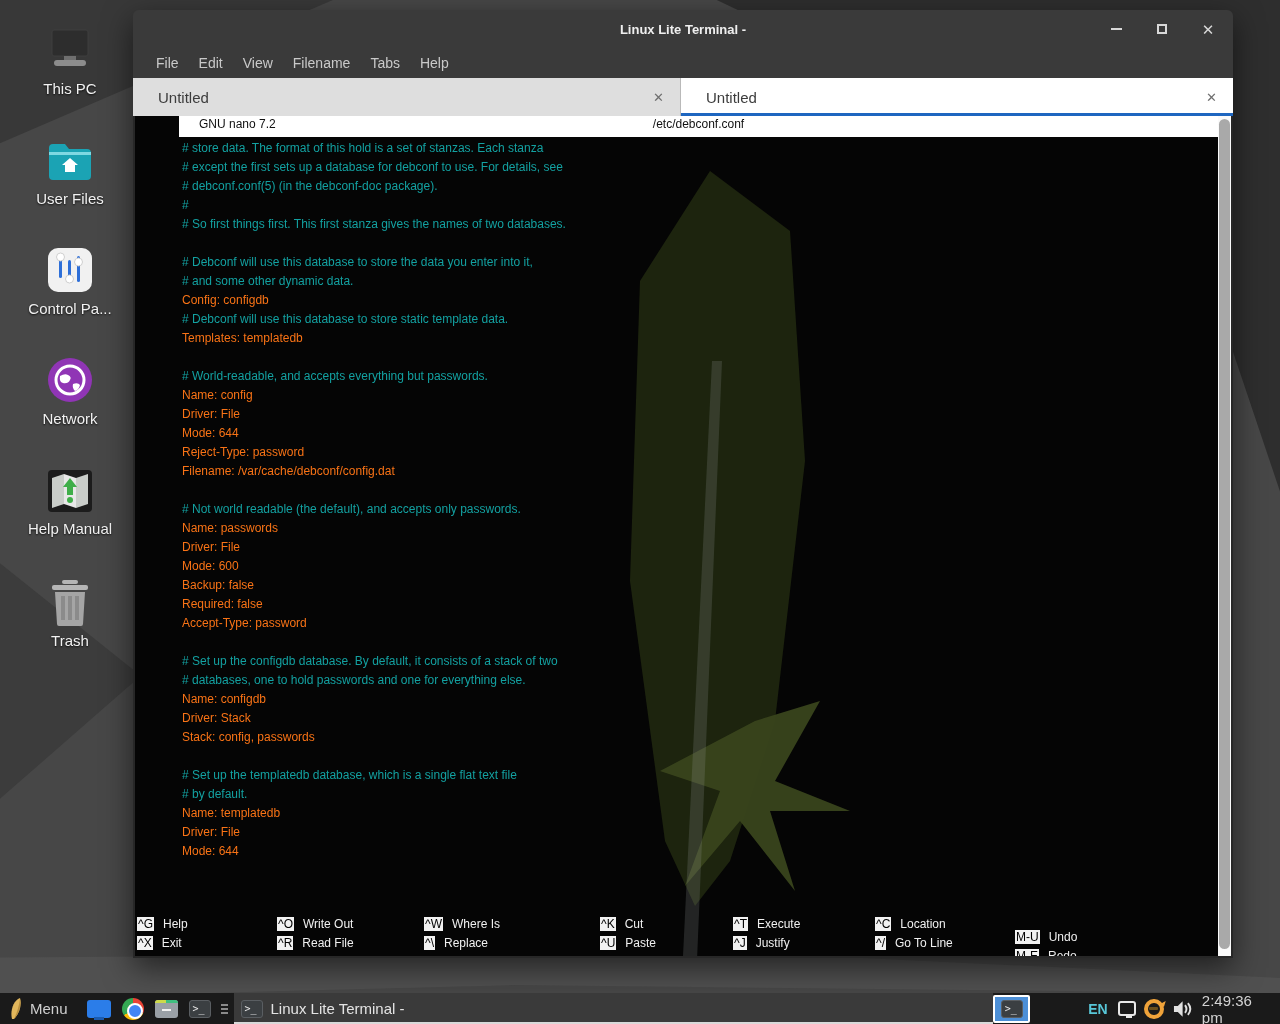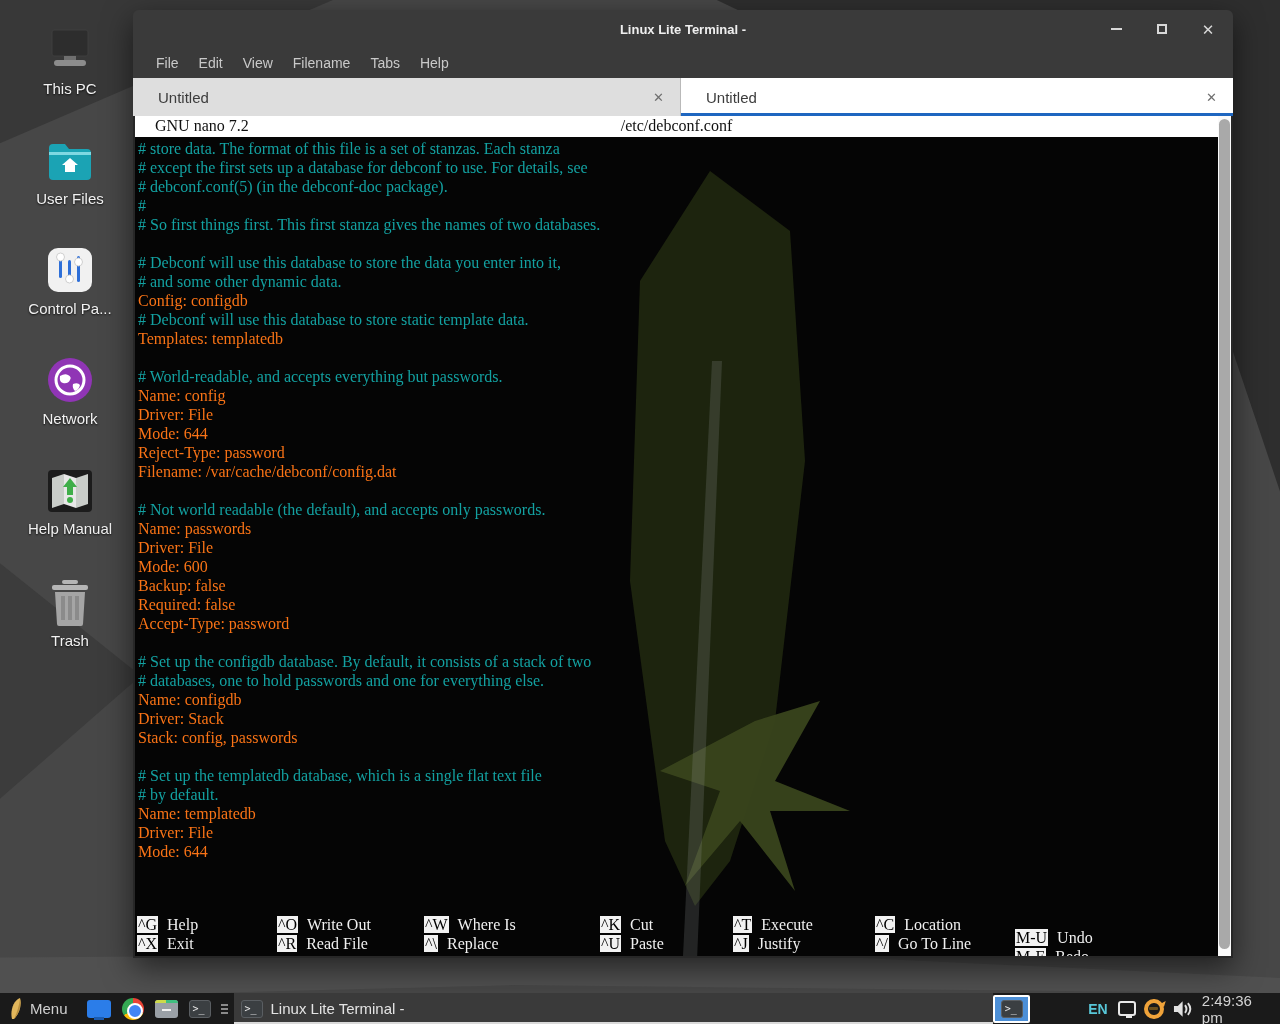--- a/index.html
+++ b/index.html
@@ -36,21 +36,21 @@
   .tabbar { height:38px; background:#3a3a3a; display:flex; }
   .tab { position:relative; display:flex; align-items:center; cursor:pointer; }
   .tab-1 { width:548px; background:#dedede; border-right:1px solid #b9b9b9; }
   .tab-2 { flex:1; background:#ffffff; }
   .tab-2::after { content:''; position:absolute; left:0; right:0; bottom:0; height:3px; background:#1e66c0; }
   .tab-label { margin-left:25px; font-size:15px; color:#3c3c3c; }
   .tab-close { position:absolute; right:16px; color:#6e6e6e; font-size:13px; cursor:pointer; }
 
   .term-wrap { height:842px; display:flex; background:#050505;
                border-left:2px solid #272727; border-right:2px solid #272727; border-bottom:2px solid #272727; }
-  .terminal { flex:1; position:relative; font-family:Liberation Serif, serif; font-size:16px; overflow:hidden; }
+  .terminal { flex:1; position:relative; font-family:Liberation Sans, sans-serif; font-size:12px; overflow:hidden;padding-left:44px; }
 
   .nano-header { height:21px; background:#ffffff; color:#101010; position:relative; }
   .nano-version { position:absolute; left:20px; top:1px; }
   .nano-file { position:absolute; left:50%; transform:translateX(-50%); top:1px; }
 
   .watermark { position:absolute; left:355px; top:45px; width:440px; height:800px; pointer-events:none; }
 
   .editor { position:relative; padding:2px 0 0 3px; }
   .line { height:19px; line-height:19px; white-space:pre; color:#ededed; }
   .line.c { color:#13a1a1; }
@@ -237,21 +237,21 @@
           <polygon points="265,560 330,540 285,620 360,650 280,650 305,730 250,660 195,725 230,630 170,610" fill="#39441c" opacity="0.95"></polygon>
           <polygon points="222,200 232,200 207,800 193,795" fill="#9da0a0" opacity="0.20"></polygon>
         </svg>
 
         <div class="nano-header">
           <span class="nano-version">GNU nano 7.2</span>
           <span class="nano-file">/etc/debconf.conf</span>
         </div>
 
         <div class="editor">
-            <div class="line c"># store data. The format of this file is a set of stanzas. Each stanza</div>
+            <div class="line c"># store data. The format of this hold is a set of stanzas. Each stanza</div>
             <div class="line c"># except the first sets up a database for debconf to use. For details, see</div>
             <div class="line c"># debconf.conf(5) (in the debconf-doc package).</div>
             <div class="line c">#</div>
             <div class="line c"># So first things first. This first stanza gives the names of two databases.</div>
             <div class="line b">&nbsp;</div>
             <div class="line c"># Debconf will use this database to store the data you enter into it,</div>
             <div class="line c"># and some other dynamic data.</div>
             <div class="line p">Config: configdb</div>
             <div class="line c"># Debconf will use this database to store static template data.</div>
             <div class="line p">Templates: templatedb</div>

